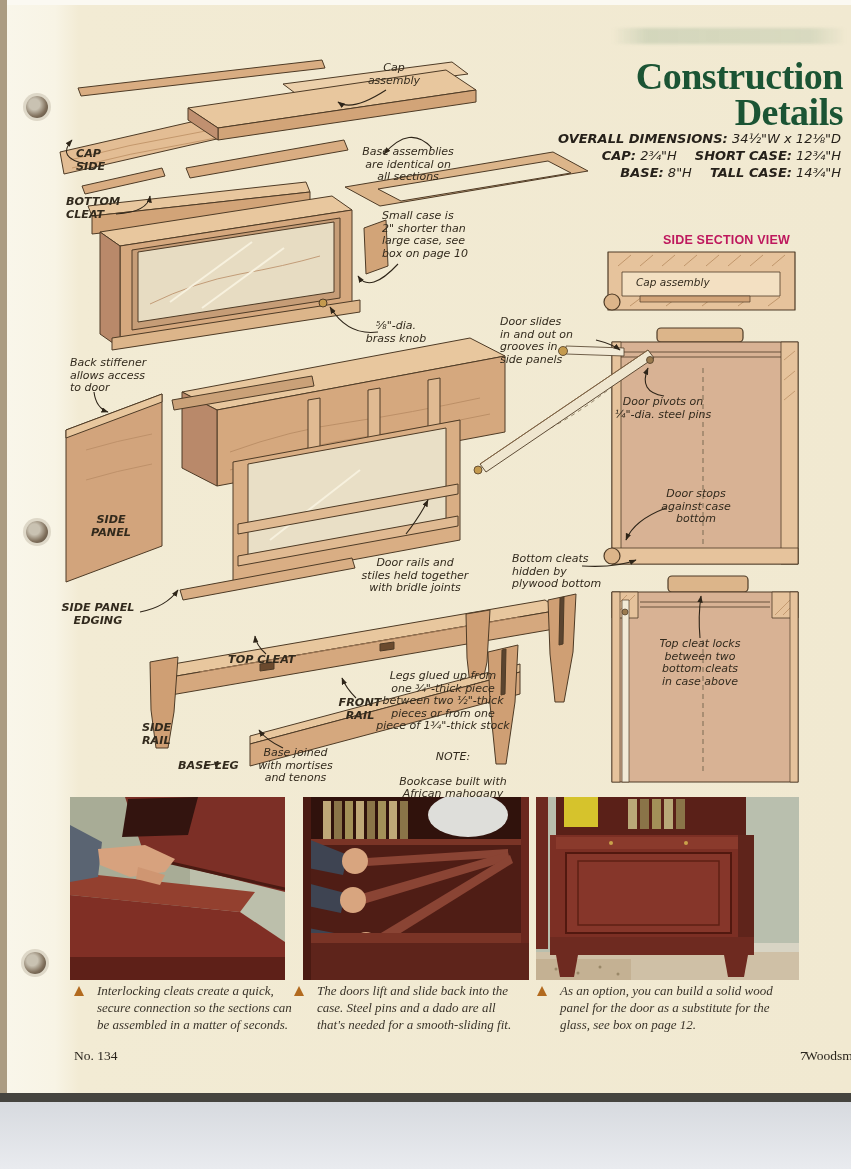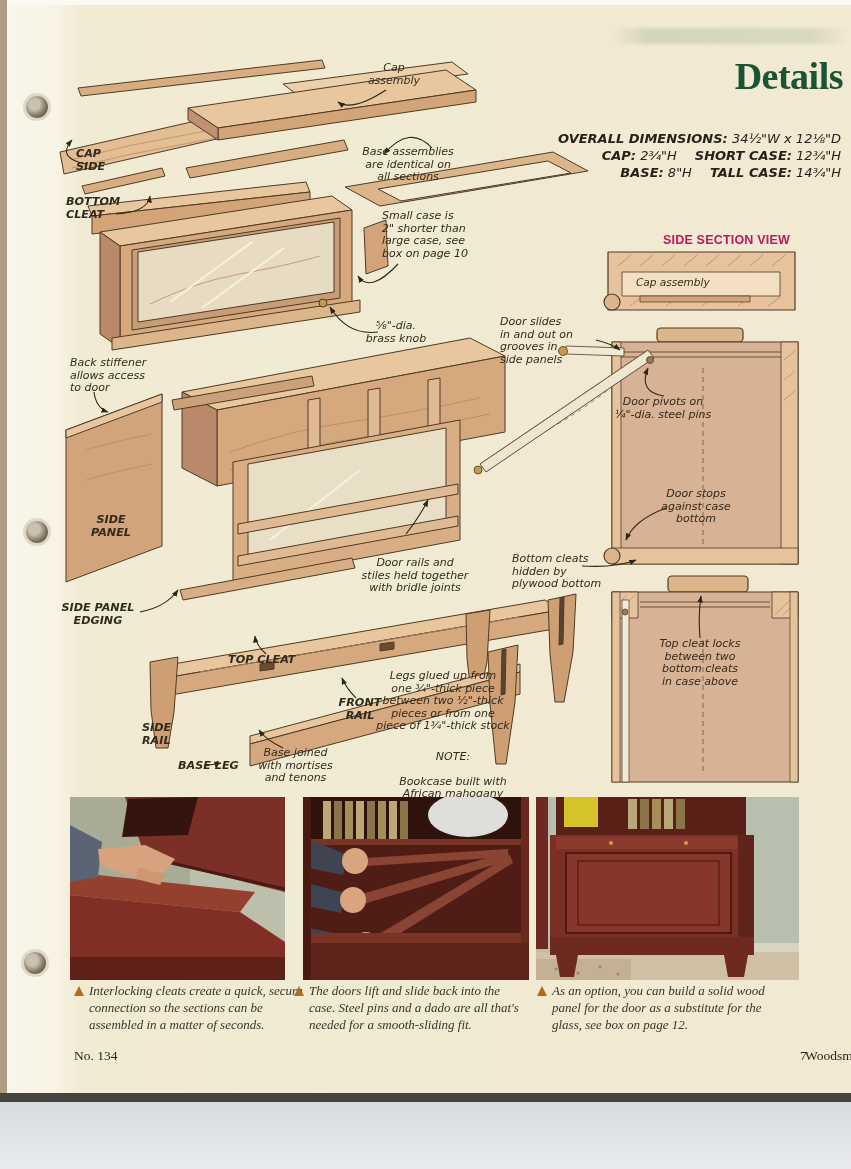--- a/index.html
+++ b/index.html
@@ -25,21 +25,21 @@
         font:italic 13px/17px "DejaVu Sans",sans-serif;color:#26211a;}
   .specs .lb{font-weight:700;}
   .specs .gap{display:inline-block;width:18px;}
   .co{position:absolute;font:italic 11px/1.14 "DejaVu Sans",sans-serif;color:#322a1d;white-space:pre-line;}
   .co.b{font-weight:700;font-size:11.2px;}
   .ctr{text-align:center;}
   .svh{position:absolute;left:618px;top:234px;width:172px;text-align:right;
         font:700 12.5px/1 "Liberation Sans",sans-serif;color:#be185d;letter-spacing:.2px;}
   .photo{position:absolute;top:797px;height:183px;}
   .photo svg{display:block;}
-  .capt{position:absolute;top:983px;display:flex;gap:5px;
+  .capt{position:absolute;top:983px;display:flex;gap:13px;
         font:italic 13px/1.3 "Liberation Serif",serif;color:#3a342a;}
   .tri{width:0;height:0;border-left:5.5px solid transparent;border-right:5.5px solid transparent;
         border-bottom:10px solid #b26a1e;margin-top:3px;flex:none;}
   .foot{position:absolute;top:1048px;font:13.5px "Liberation Serif",serif;color:#2a251d;}
 </style>
 </head>
 <body>
 
 <div class="stage">
   <div class="edge-strip"></div>
@@ -184,20 +184,21 @@
       <path d="M283,748 Q266,740 259,730" marker-end="url(#ah)"></path>
       <path d="M596,340 Q612,344 620,350" marker-end="url(#ah)"></path>
       <path d="M664,396 Q638,392 648,368" marker-end="url(#ah)"></path>
       <path d="M666,508 Q634,520 626,540" marker-end="url(#ah)"></path>
       <path d="M582,566 Q616,568 636,560" marker-end="url(#ah)"></path>
       <path d="M700,638 Q698,616 701,596" marker-end="url(#ah)"></path>
     </g>
   </svg>
 
   <div class="title">
+    <div>Construction</div>
     <div>Details</div>
   </div>
 
   <div class="specs">
     <div><span class="lb">OVERALL DIMENSIONS:</span><span> 34½"W x 12⅛"D</span></div>
     <div><span class="lb">CAP:</span><span> 2¾"H</span><span class="gap"></span><span class="lb">SHORT CASE:</span><span> 12¾"H</span></div>
     <div><span class="lb">BASE:</span><span> 8"H</span><span class="gap"></span><span class="lb">TALL CASE:</span><span> 14¾"H</span></div>
   </div>
 
   <div class="co ctr" style="left:350px;top:62px;width:88px;">Cap

